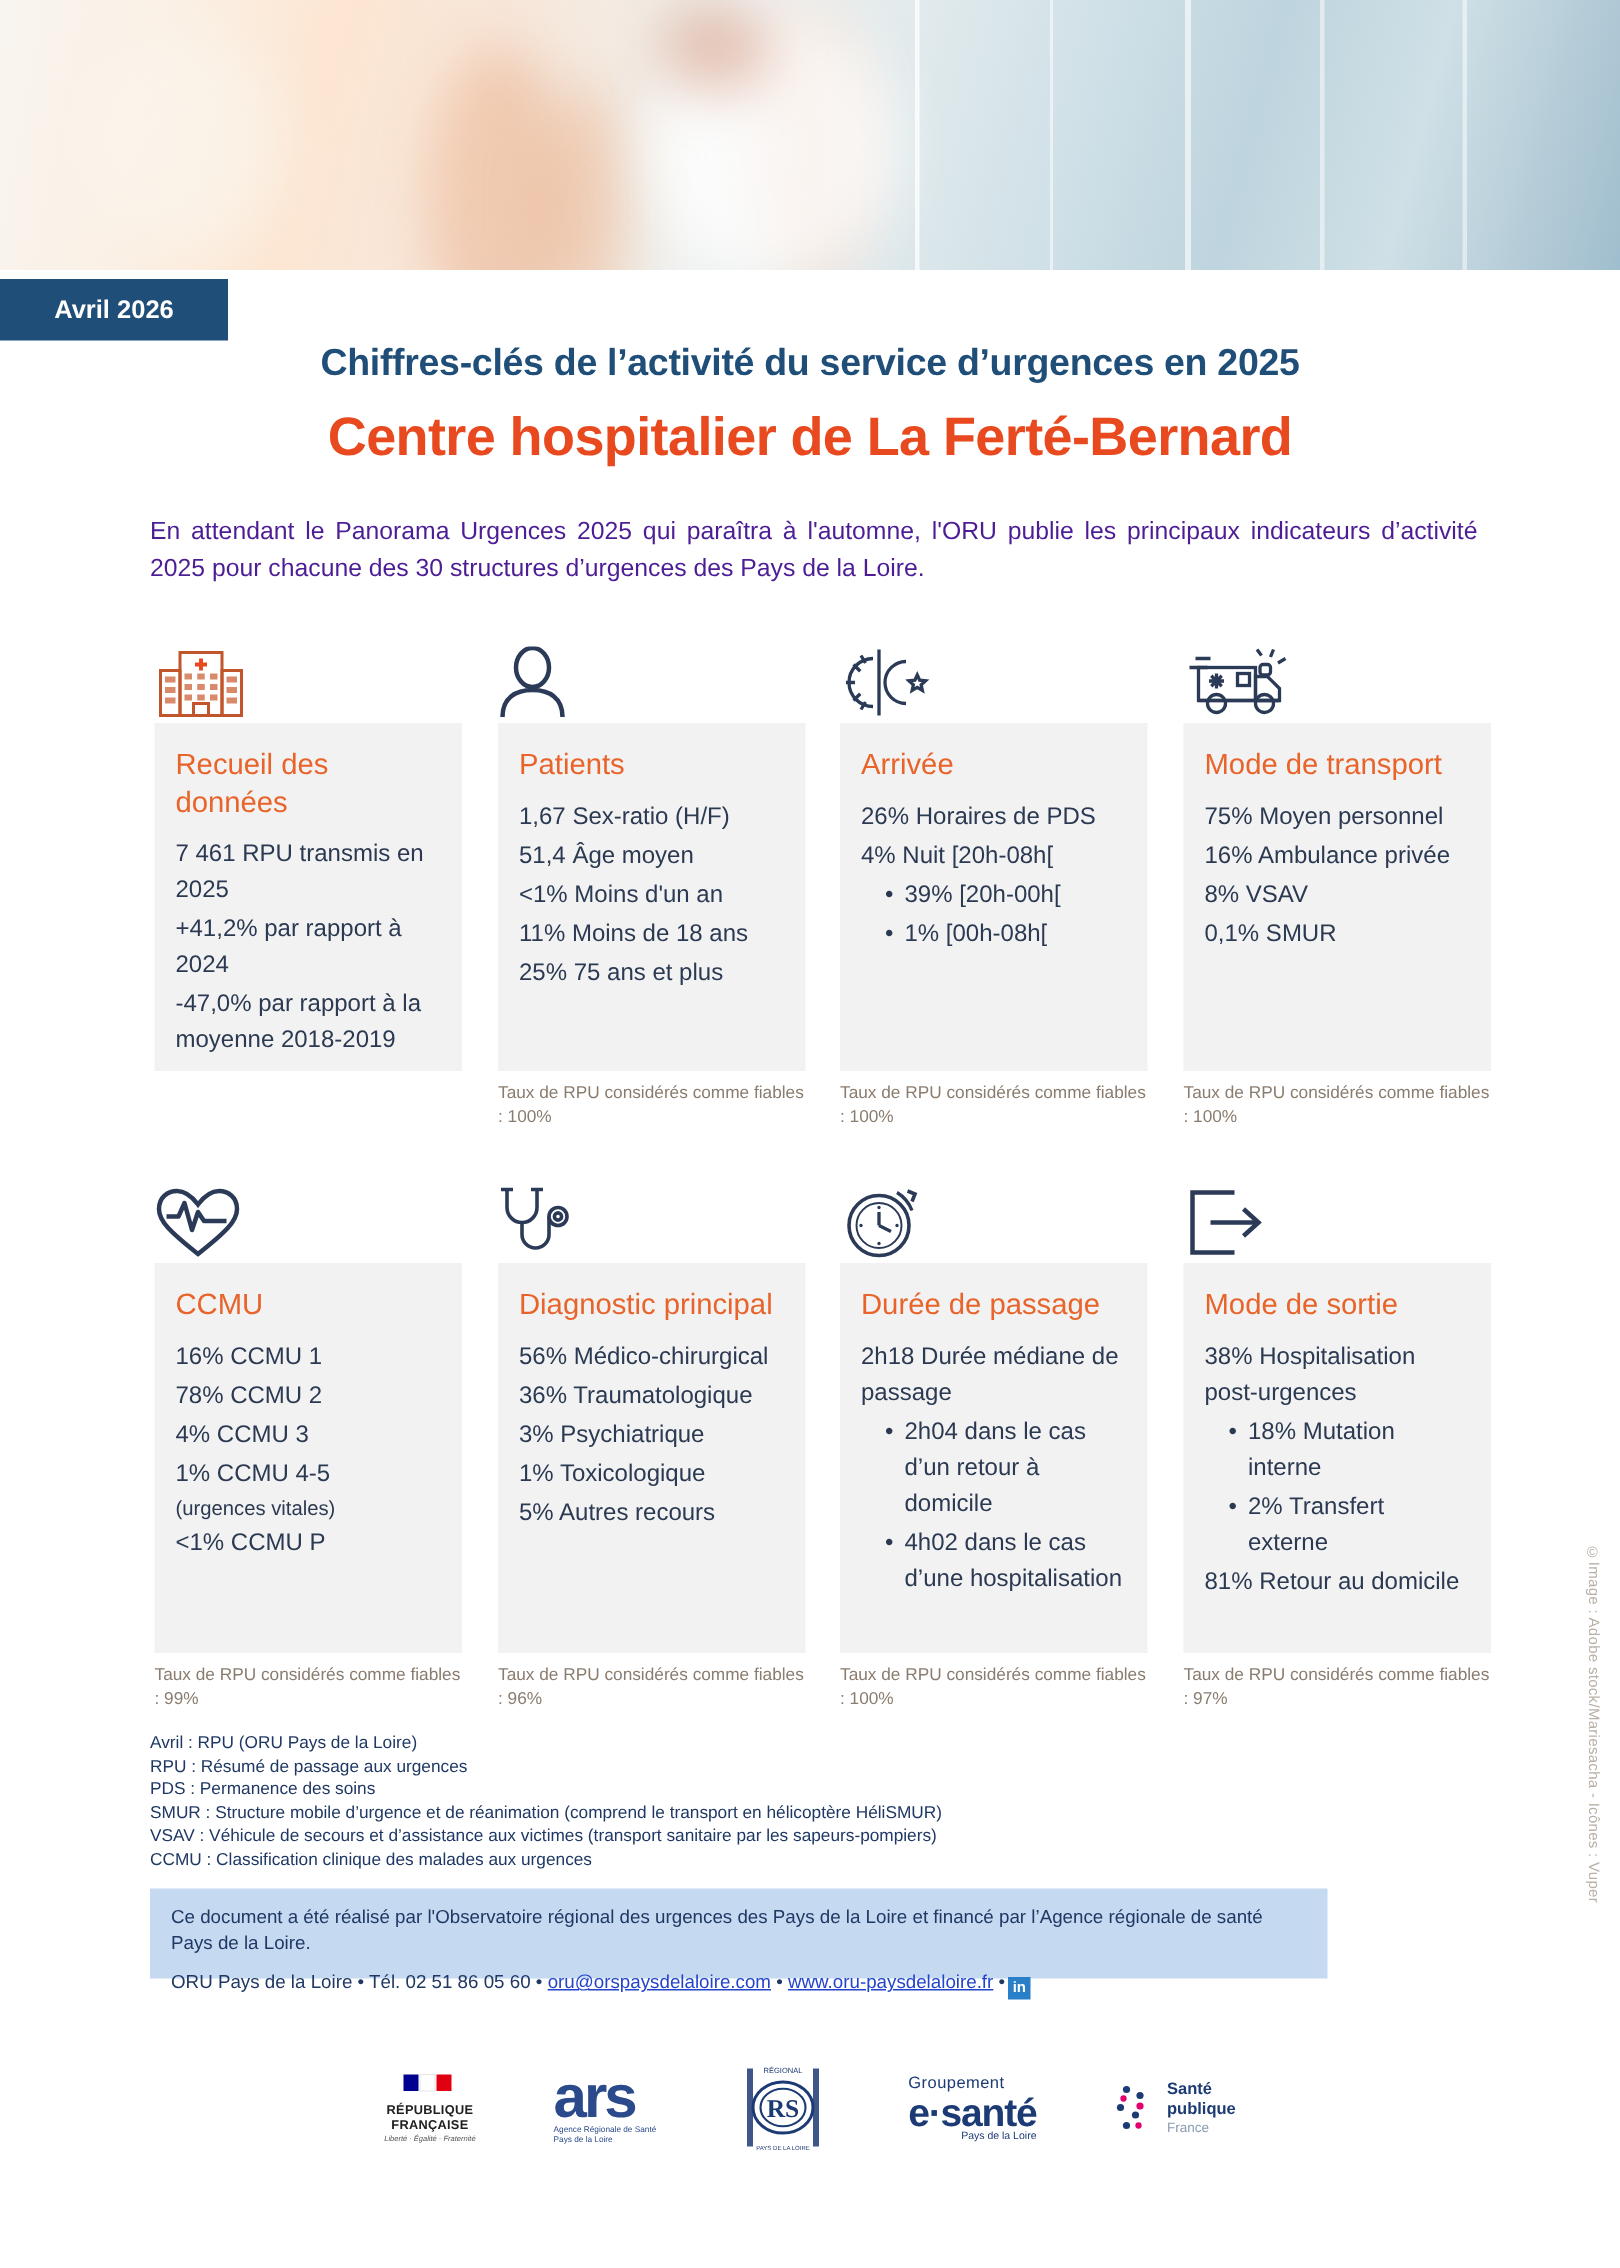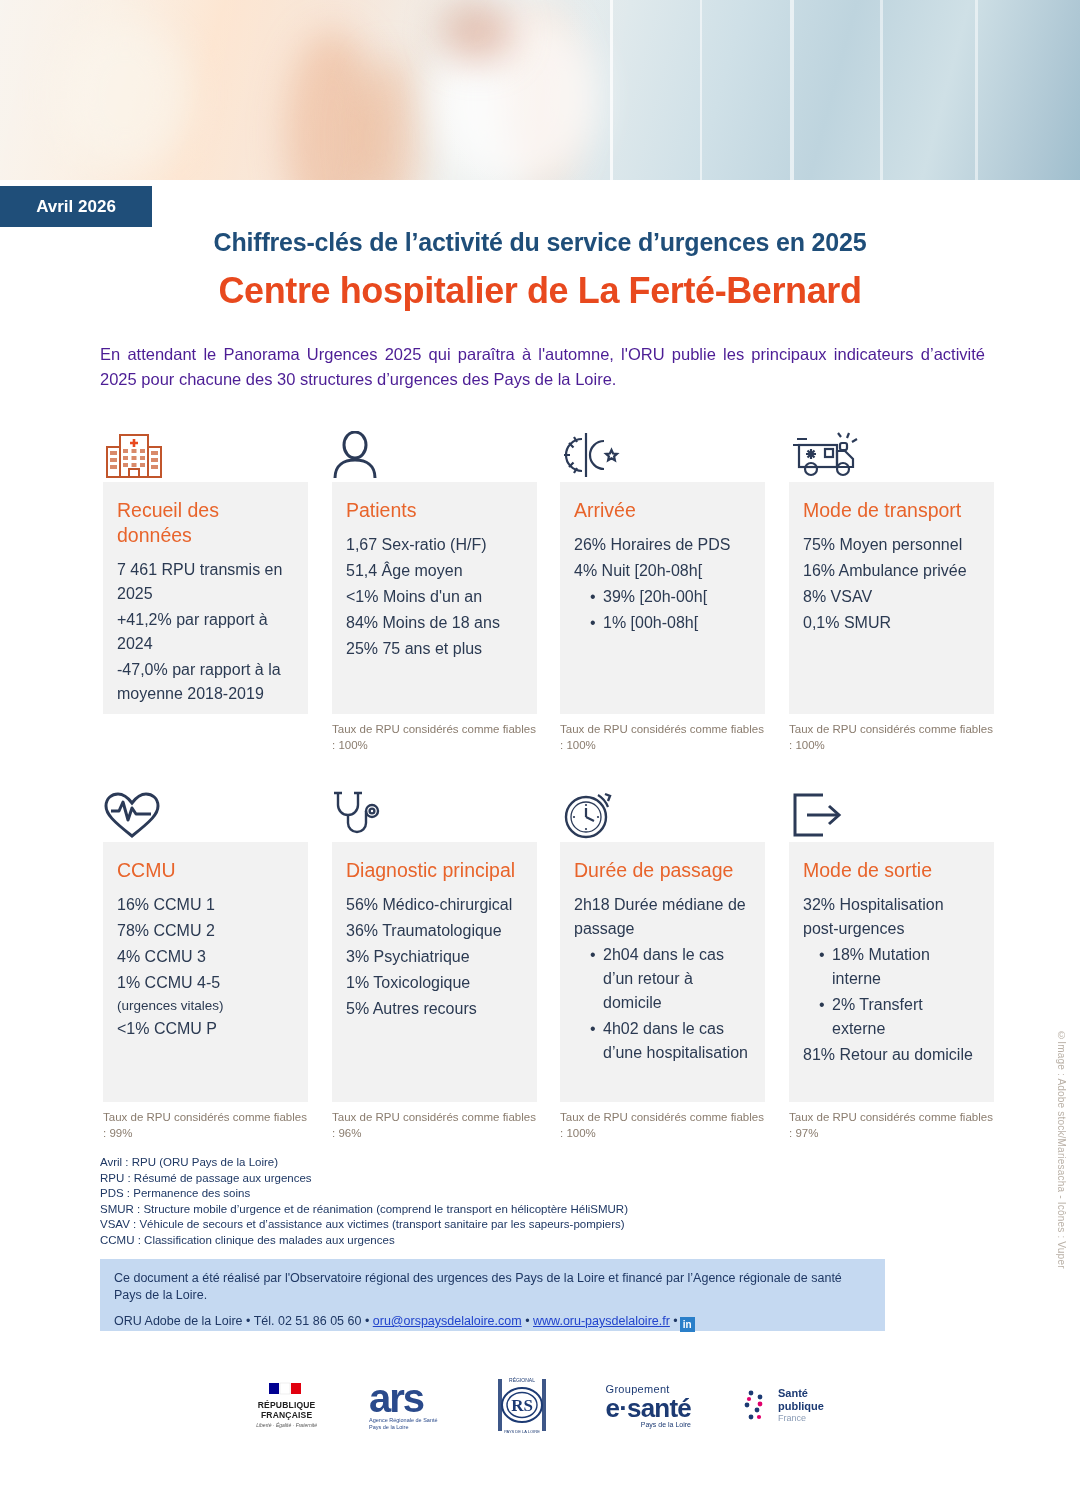--- a/index.html
+++ b/index.html
@@ -101,21 +101,21 @@
 
   
   .footnotes {
     position:absolute; left:100px; top:1155px; width:700px;
     font-size:11.5px; line-height:15.5px; color:#1f3864;
   }
   .footnotes div { white-space:nowrap; }
 
   
   .contact {
-    position:absolute; left:100px; top:1259px; width:785px; height:72px;
+    position:absolute; left:100px; top:1259px; width:785px; height:60px;
     background:#c5d9f1; padding:11px 14px 0 14px;
     font-size:12.5px; line-height:17px; color:#1f3864;
   }
   .contact .l2 { margin-top:9px; }
   .contact a { color:#2244cc; text-decoration:underline; }
   .li-badge {
     display:inline-block; width:15px; height:15px; background:#2a7fc9; color:#fff;
     font-size:10px; font-weight:bold; text-align:center; line-height:15px;
     vertical-align:-3px; margin-left:2px; font-family:"Liberation Sans", sans-serif;
   }
@@ -220,21 +220,21 @@
               <path d="M3 47 C3 34 12 29 23 29 C34 29 43 34 43 47"></path>
             </g>
           </svg>
         </div>
         <div class="card card-h1">
           <div class="card-title">Patients</div>
           <ul>
             <li>1,67 Sex-ratio (H/F)</li>
             <li>51,4 Âge moyen</li>
             <li>&lt;1% Moins d'un an</li>
-            <li>84% Moins de 18 ans</li>
+            <li>11% Moins de 18 ans</li>
             <li>25% 75 ans et plus</li>
           </ul>
         </div>
         <div class="note">Taux de RPU considérés comme fiables : 100%</div>
       </div>
 
       <div class="col c2">
         <div class="icon-wrap">
           <svg width="60" height="48" viewBox="0 0 60 48">
             <g stroke="#2B3A57" stroke-width="2.2" fill="none">
@@ -371,21 +371,21 @@
             <g stroke="#2B3A57" stroke-width="3" fill="none">
               <path d="M34 4 H6 V44 H34"></path>
               <path d="M18 24 H50"></path>
               <path d="M40 15 L50 24 L40 33"></path>
             </g>
           </svg>
         </div>
         <div class="card card-h2">
           <div class="card-title">Mode de sortie</div>
           <ul>
-            <li>32% Hospitalisation post-urgences</li>
+            <li>38% Hospitalisation post-urgences</li>
             <li class="sub">18% Mutation interne</li>
             <li class="sub">2% Transfert externe</li>
             <li>81% Retour au domicile</li>
           </ul>
         </div>
         <div class="note">Taux de RPU considérés comme fiables : 97%</div>
       </div>
     </div>
   </div>
 
@@ -394,21 +394,21 @@
     <div>RPU : Résumé de passage aux urgences</div>
     <div>PDS : Permanence des soins</div>
     <div>SMUR : Structure mobile d’urgence et de réanimation (comprend le transport en hélicoptère HéliSMUR)</div>
     <div>VSAV : Véhicule de secours et d’assistance aux victimes (transport sanitaire par les sapeurs-pompiers)</div>
     <div>CCMU : Classification clinique des malades aux urgences</div>
   </div>
 
   <div class="contact">
     <div class="l1">Ce document a été réalisé par l'Observatoire régional des urgences des Pays de la Loire et financé par l’Agence régionale de santé Pays de la Loire.</div>
     <div class="l2">
-      <span>ORU Adobe de la Loire</span>
+      <span>ORU Pays de la Loire</span>
       <span>•</span>
       <span>Tél. 02 51 86 05 60</span>
       <span>•</span>
       <a href="#">oru@orspaysdelaloire.com</a>
       <span>•</span>
       <a href="#">www.oru-paysdelaloire.fr</a>
       <span>•</span><span class="li-badge">in</span>
     </div>
   </div>
 

